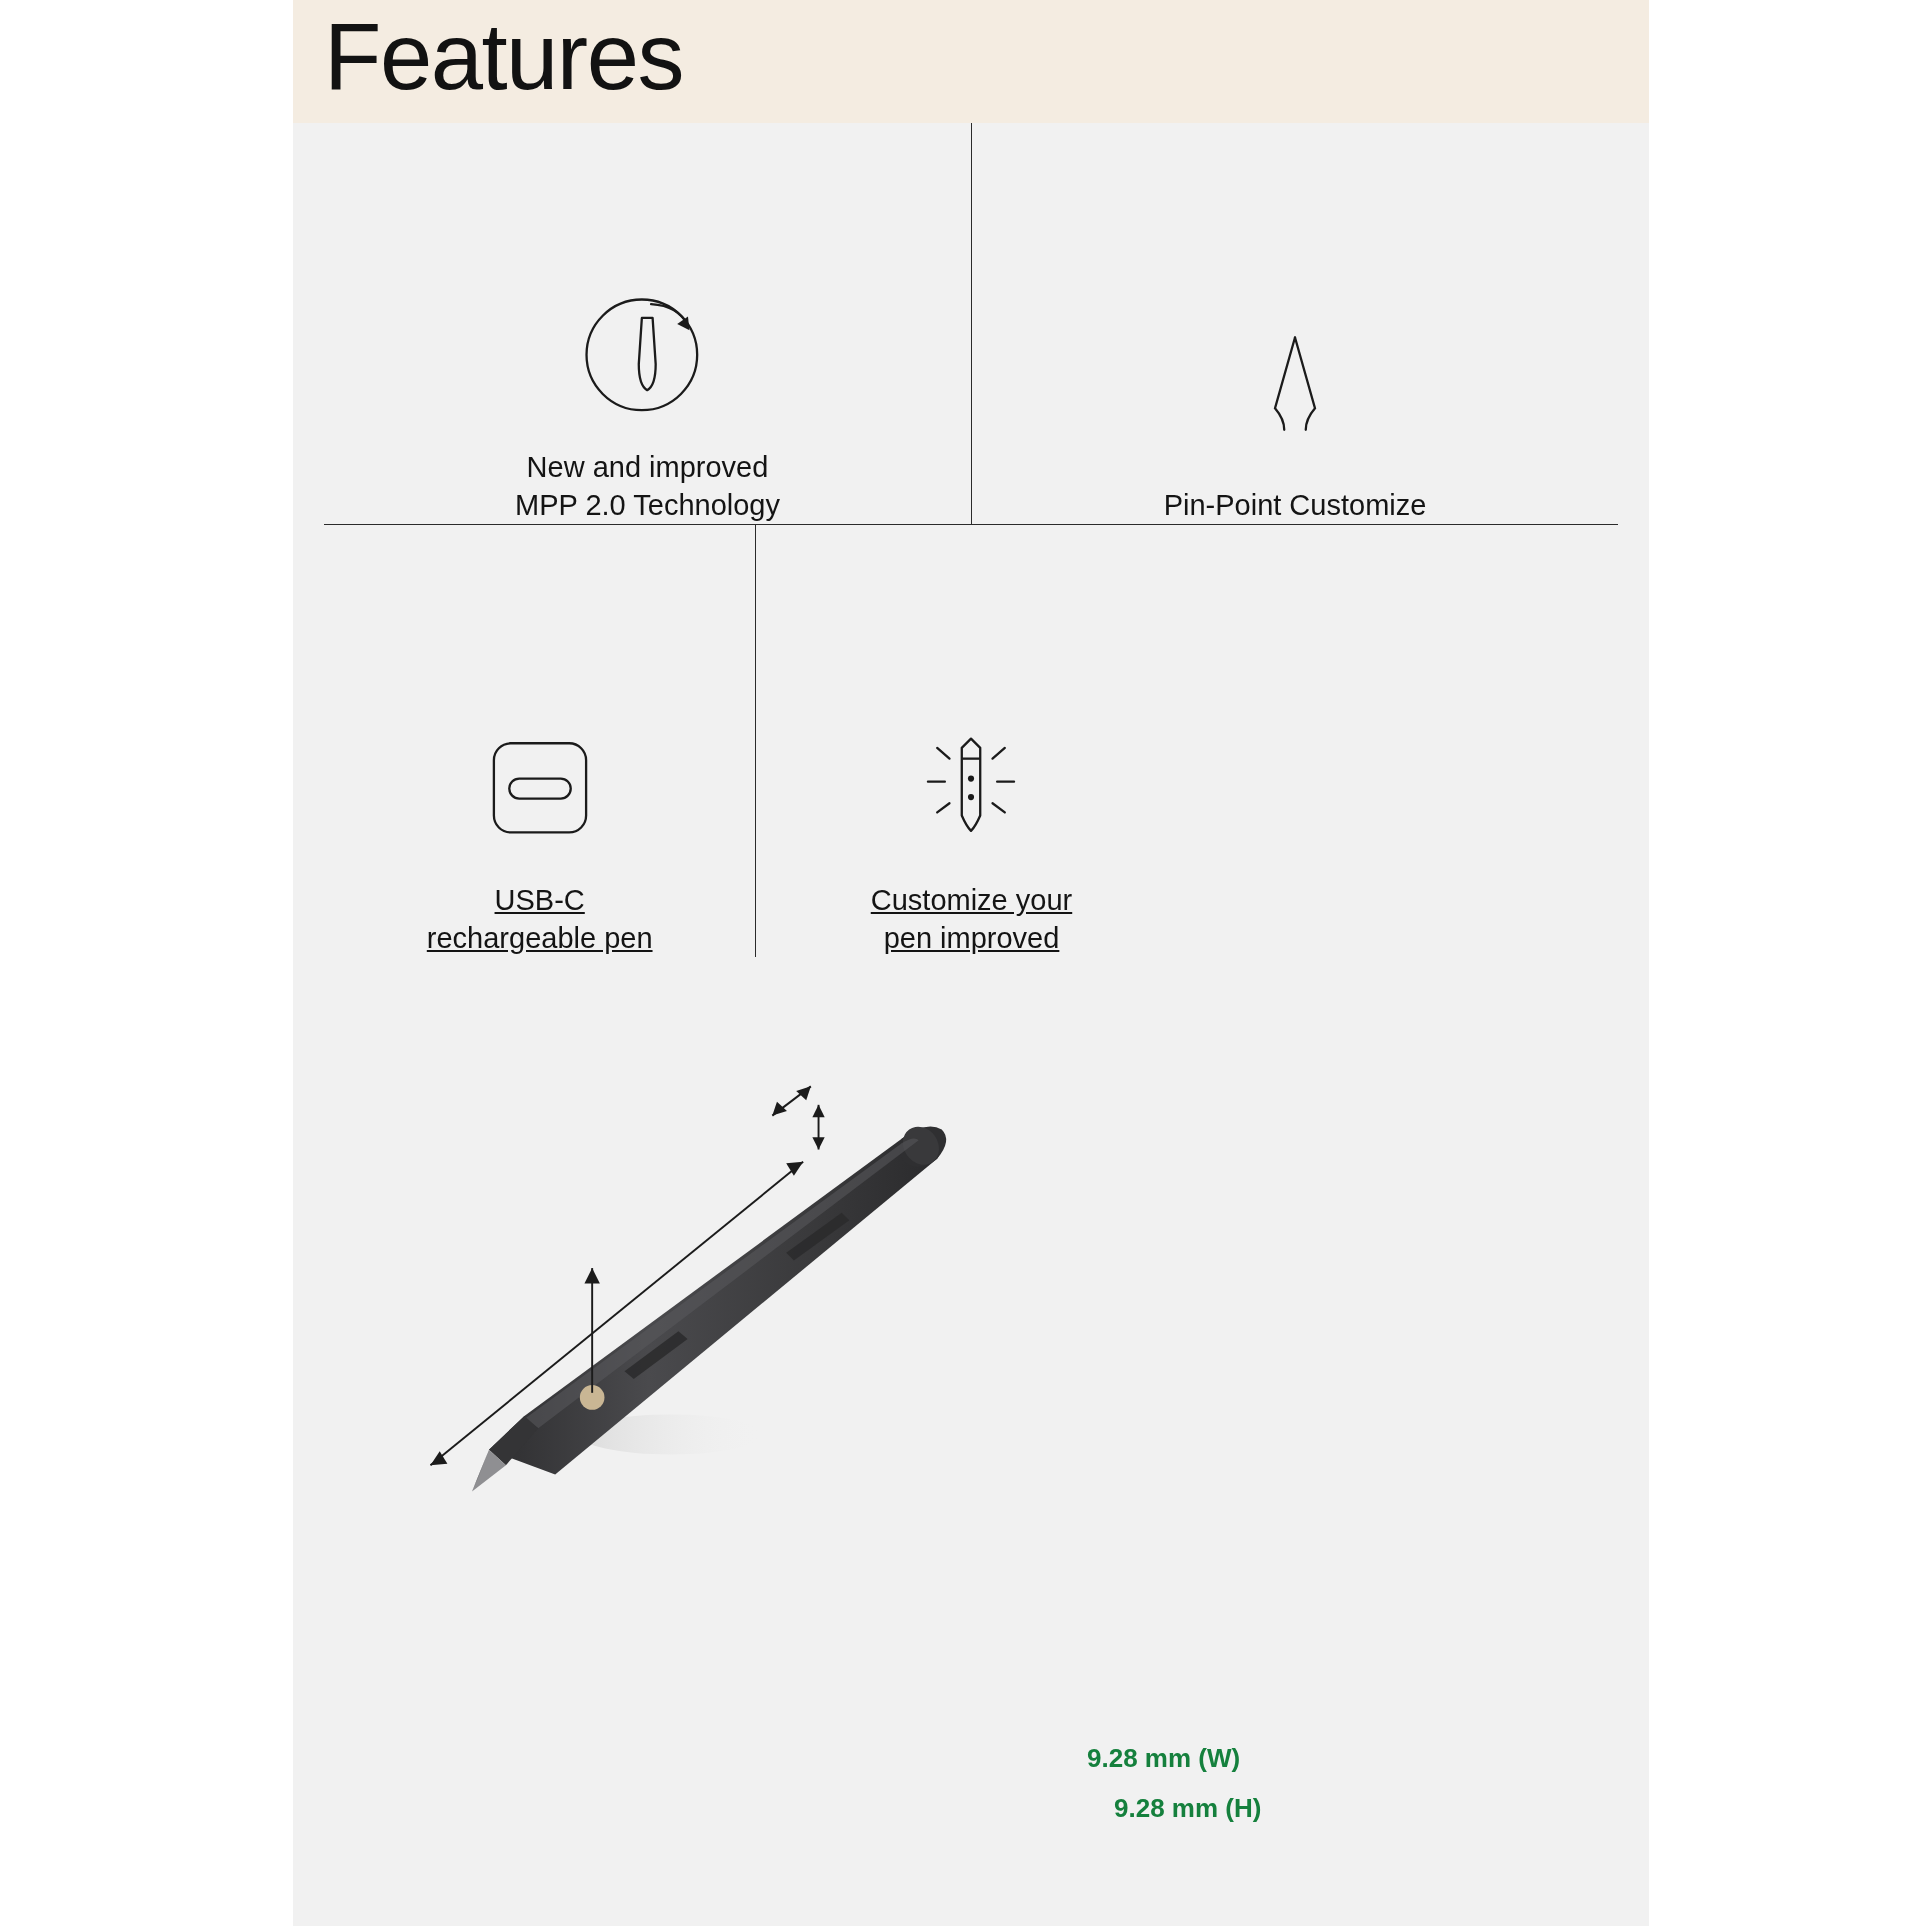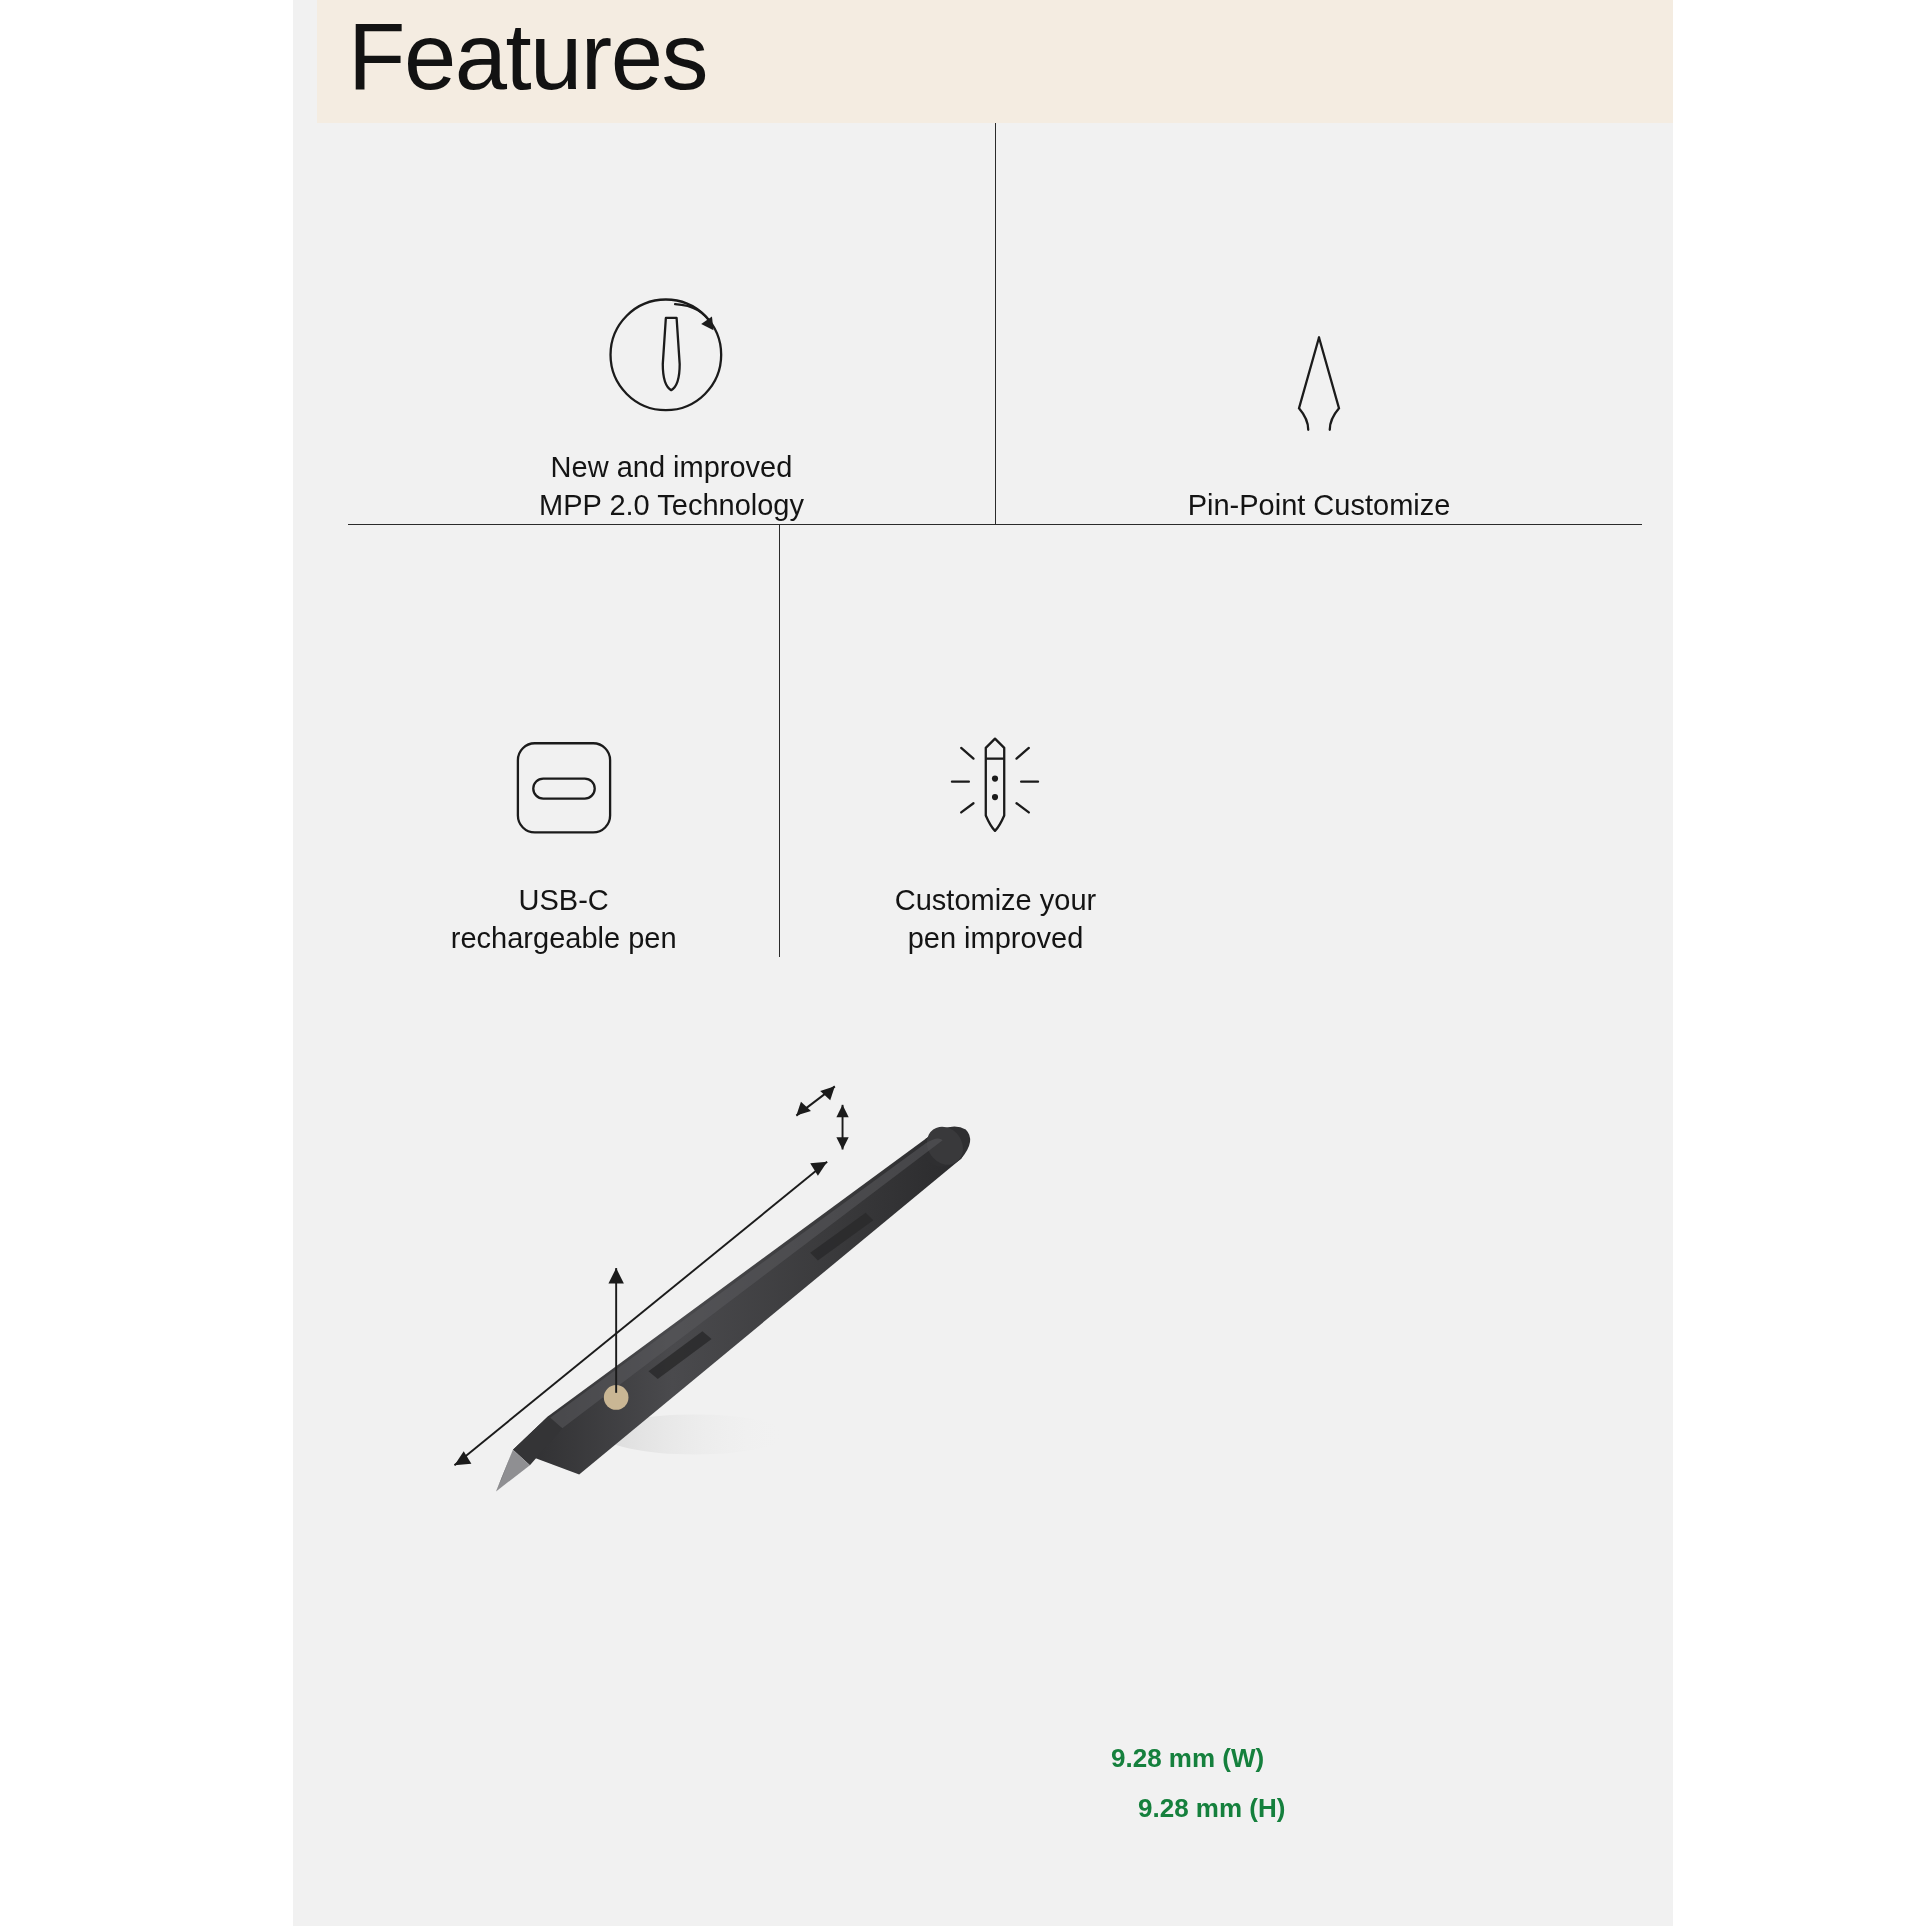--- a/index.html
+++ b/index.html
@@ -14,21 +14,20 @@
     color: #141414;
     overflow: hidden;
   }
   .page {
     position: absolute;
     left: 293px;
     top: 0;
     width: 1356px;
     height: 1926px;
     background: #f1f1f1;
-    padding-left: 24px;
   }
 
   
   .section-header {
     background: #f4ece1;
     width: 100%;
     box-sizing: border-box;
     padding: 7.7px 0 17px 31px;
   }
   .section-header h2 {
@@ -61,21 +60,21 @@
   .cell {
     display: flex;
     flex-direction: column;
     align-items: center;
     justify-content: flex-end;
     box-sizing: border-box;
     padding-top: 48px;
     position: relative;
   }
   .row-top .cell { width: 50%; }
-  .row-bottom .cell { width: 33.3333%; padding-top: 55px; }
+  .row-bottom .cell { width: 33.3333%; padding-top: 55px; text-decoration: underline; }
   .cell.divider {
     border-left: 1.5px solid #2b2b2b;
   }
   .icon-wrap {
     height: 154px;
     display: flex;
     align-items: center;
     justify-content: center;
   }
   .cell-label {

